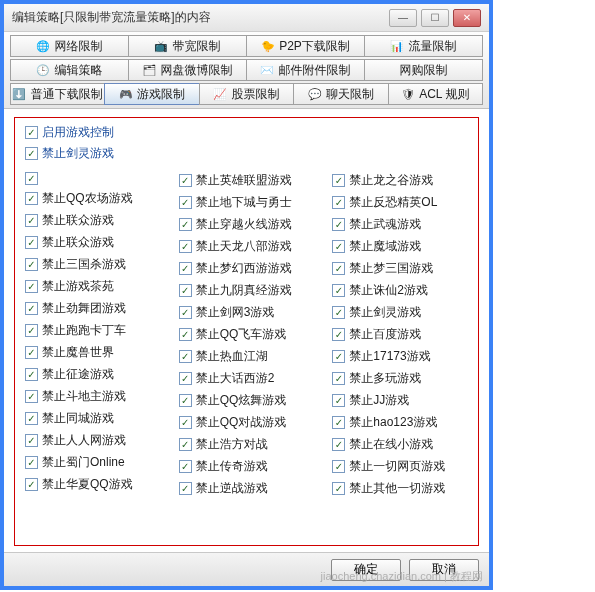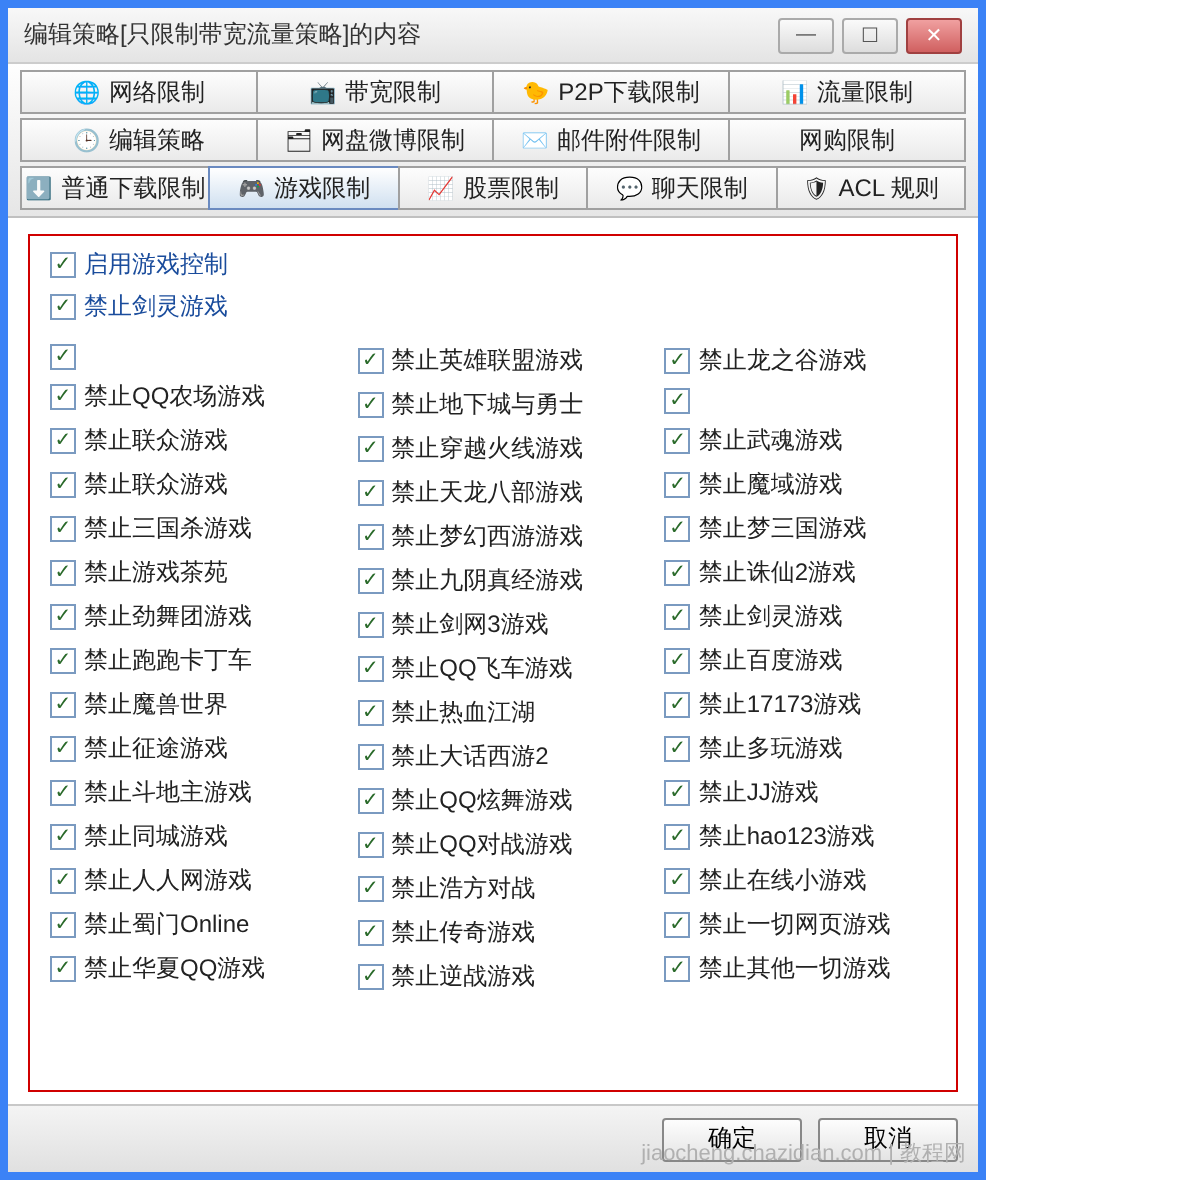--- a/index.html
+++ b/index.html
@@ -367,20 +367,21 @@
               <span>禁止逆战游戏</span>
             </label>
           </div>
           <div class="col">
             <label class="item">
               <span class="chk">✓</span>
               <span>禁止龙之谷游戏</span>
             </label>
             <label class="item">
               <span class="chk">✓</span>
+              <span>禁止反恐精英OL</span>
             </label>
             <label class="item">
               <span class="chk">✓</span>
               <span>禁止武魂游戏</span>
             </label>
             <label class="item">
               <span class="chk">✓</span>
               <span>禁止魔域游戏</span>
             </label>
             <label class="item">

